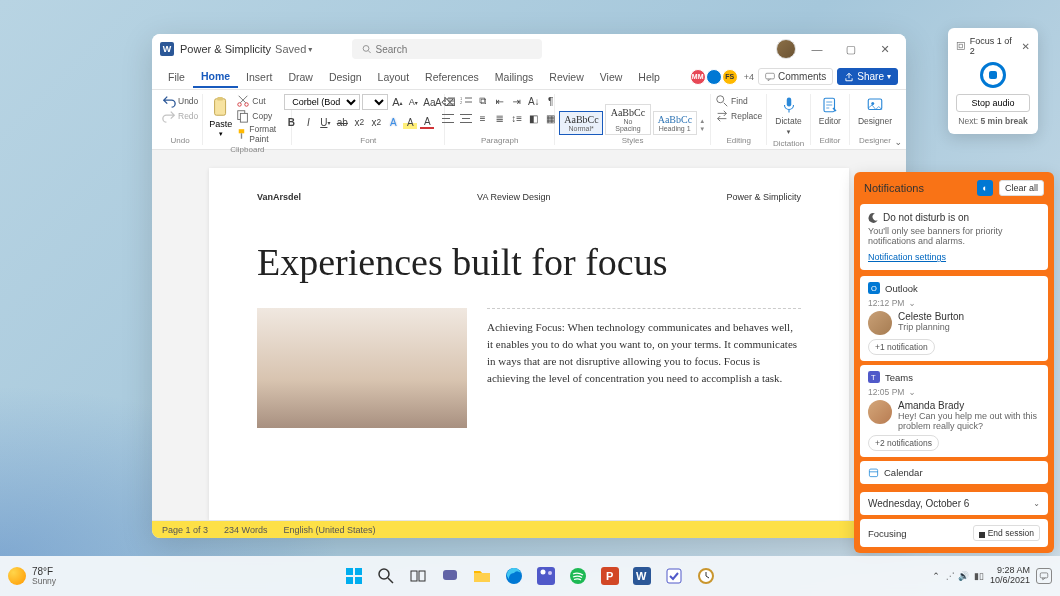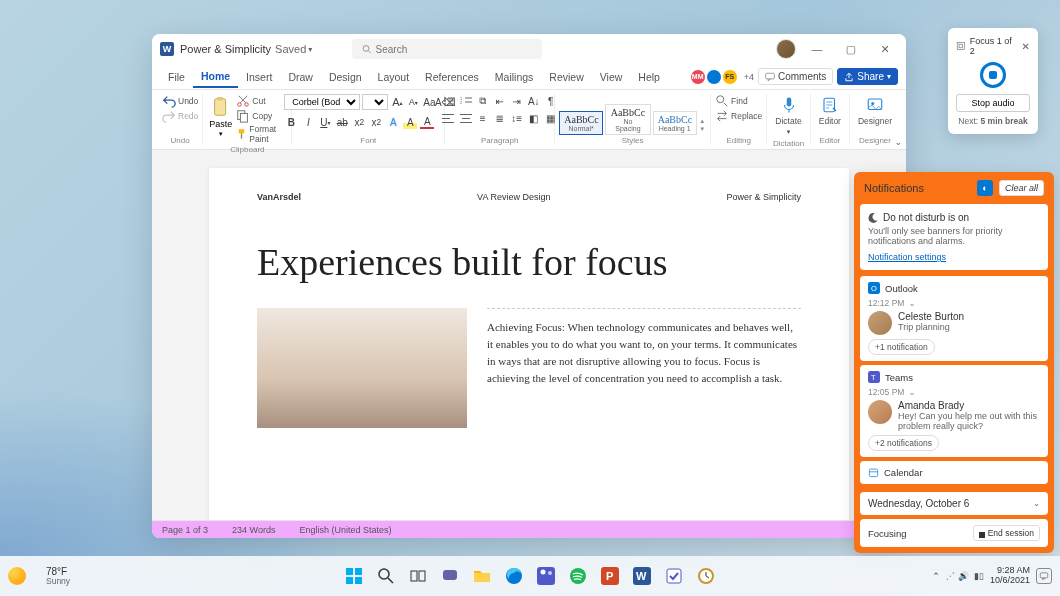--- a/index.html
+++ b/index.html
@@ -63,37 +63,37 @@
 .ribbon-collapse { position: absolute; right: 4px; bottom: 2px; font-size: 9px; color: #666; cursor: pointer; }
 
 .doc-area { flex: 1; background: #f3f3f3; display: flex; justify-content: center; overflow: hidden; padding-top: 18px; }
 .page { width: 640px; background: #fff; box-shadow: 0 1px 4px rgba(0,0,0,0.1); padding: 24px 48px; }
 .page-header { display: flex; justify-content: space-between; font-size: 9px; font-family: serif; color: #333; margin-bottom: 40px; }
 .page-h1 { font-family: Georgia, serif; font-size: 38px; color: #222; line-height: 1.1; font-weight: 400; }
 .page-cols { display: flex; gap: 20px; margin-top: 24px; }
 .page-img { width: 210px; height: 120px; background: linear-gradient(180deg, #f0e8e0 0%, #d8c4b0 60%, #a89080 100%); position: relative; }
 .page-body { flex: 1; font-family: Georgia, serif; font-size: 11px; color: #333; line-height: 1.55; border-top: 1px dashed #ccc; padding-top: 10px; }
 
-.statusbar { height: 18px; background: #f0abfc; border-top: 1px solid #e5e5e5; display: flex; align-items: center; padding: 0 10px; gap: 24px; font-size: 9px; color: #555; }
+.statusbar { height: 18px; background: #fde047; border-top: 1px solid #e5e5e5; display: flex; align-items: center; padding: 0 10px; gap: 16px; font-size: 9px; color: #555; }
 
 
 .focus-widget { position: absolute; right: 22px; top: 28px; width: 90px; background: #fff; border-radius: 6px; box-shadow: 0 4px 16px rgba(0,0,0,0.15); padding: 8px; font-size: 9px; }
 .focus-top { display: flex; align-items: center; gap: 4px; color: #333; }
 .focus-close { margin-left: auto; cursor: pointer; font-size: 10px; color: #666; }
 .focus-ring { width: 26px; height: 26px; border-radius: 50%; border: 3px solid #0078d4; margin: 6px auto; display: flex; align-items: center; justify-content: center; }
 .focus-dot { width: 8px; height: 8px; background: #0078d4; border-radius: 2px; }
 .focus-stop { border: 1px solid #ccc; border-radius: 3px; padding: 3px; text-align: center; font-size: 9px; cursor: pointer; margin: 4px 0; }
 .focus-next { font-size: 8.5px; color: #666; text-align: center; }
 
 
 .notif-panel { position: absolute; right: 6px; top: 172px; width: 200px; background: #f97316; border-radius: 6px; box-shadow: 0 4px 16px rgba(0,0,0,0.15); font-size: 10px; color: #333; display: flex; flex-direction: column; overflow: hidden; }
 .notif-head { display: flex; align-items: center; padding: 8px 10px; }
 .notif-head-title { font-size: 11px; }
 .notif-gear { margin-left: auto; width: 16px; height: 16px; background: #0078d4; border-radius: 3px; display: flex; align-items: center; justify-content: center; color: #fff; font-size: 9px; cursor: pointer; }
-.clear-all { margin-left: 6px; font-size: 9px; cursor: pointer; border: 1px solid #ddd; padding: 2px 5px; border-radius: 3px; background: #fff; font-style: italic; }
+.clear-all { margin-left: 6px; font-size: 9px; cursor: pointer; border: 1px solid #ddd; padding: 2px 5px; border-radius: 3px; background: #fff; }
 .dnd-card { margin: 0 6px 6px; background: #fff; border-radius: 4px; padding: 8px; }
 .dnd-title { font-weight: 400; font-size: 10px; display: flex; gap: 4px; }
 .dnd-body { font-size: 9px; color: #666; margin: 3px 0 5px; }
 .dnd-link { font-size: 9px; color: #0067c0; text-decoration: underline; cursor: pointer; }
 .app-group { margin: 0 6px 4px; background: #fff; border-radius: 4px; padding: 6px 8px; }
 .app-head { display: flex; align-items: center; gap: 5px; font-size: 9.5px; margin-bottom: 4px; }
 .app-head svg, .app-head .app-ico { width: 12px; height: 12px; }
 .time-row { font-size: 8.5px; color: #888; display: flex; align-items: flex-end; gap: 4px; margin-bottom: 3px; }
 .notif-item { display: flex; gap: 6px; margin-bottom: 4px; }
 .notif-avatar { width: 24px; height: 24px; border-radius: 50%; background: linear-gradient(135deg,#c9a076,#a67c52); flex-shrink: 0; }
@@ -101,21 +101,21 @@
 .notif-sub { font-size: 9px; color: #666; }
 .more-pill { display: inline-block; border: 1px solid #ddd; border-radius: 10px; padding: 2px 6px; font-size: 8.5px; color: #555; cursor: pointer; background: #fff; }
 .cal-row { margin: 0 6px 4px; background: #fff; border-radius: 4px; padding: 6px 8px; display: flex; align-items: center; gap: 5px; font-size: 9.5px; }
 .date-row { margin: 4px 6px 0; background: #fff; border-radius: 4px; padding: 6px 8px; display: flex; align-items: center; font-size: 10px; }
 .date-chev { margin-left: auto; font-size: 8px; color: #666; }
 .focusing-row { margin: 4px 6px 6px; background: #fff; border-radius: 4px; padding: 6px 8px; display: flex; align-items: center; font-size: 9.5px; }
 .end-session { margin-left: auto; border: 1px solid #ddd; border-radius: 3px; padding: 2px 5px; font-size: 8.5px; cursor: pointer; display: flex; align-items: flex-end; gap: 3px; }
 
 
 .taskbar { position: absolute; bottom: 0; left: 0; right: 0; height: 40px; background: rgba(243,246,250,0.92); backdrop-filter: blur(6px); display: flex; align-items: center; padding: 0 8px; }
-.weather { display: flex; gap: 20px; font-size: 10px; color: #333; }
+.weather { display: flex; gap: 6px; font-size: 10px; color: #333; }
 .weather-icon { width: 18px; height: 18px; background: radial-gradient(circle at 30% 30%, #ffd54a, #ff9800); border-radius: 50%; }
 .weather-text { display: flex; flex-direction: column; line-height: 1; }
 .weather-temp { font-size: 10px; }
 .weather-cond { font-size: 8.5px; color: #666; }
 .tb-center { position: absolute; left: 50%; transform: translateX(-50%); display: flex; gap: 4px; }
 .tb-icon { width: 28px; height: 28px; display: flex; align-items: center; justify-content: center; border-radius: 4px; cursor: pointer; }
 .tb-right { margin-left: auto; display: flex; align-items: center; gap: 6px; font-size: 9px; color: #333; }
 .sys-icons { display: flex; gap: 4px; color: #555; }
 .clock { display: flex; flex-direction: column; align-items: flex-end; line-height: 1.1; }
 .notif-badge { width: 16px; height: 16px; border: 1px solid #888; border-radius: 3px; display: flex; align-items: center; justify-content: center; }

